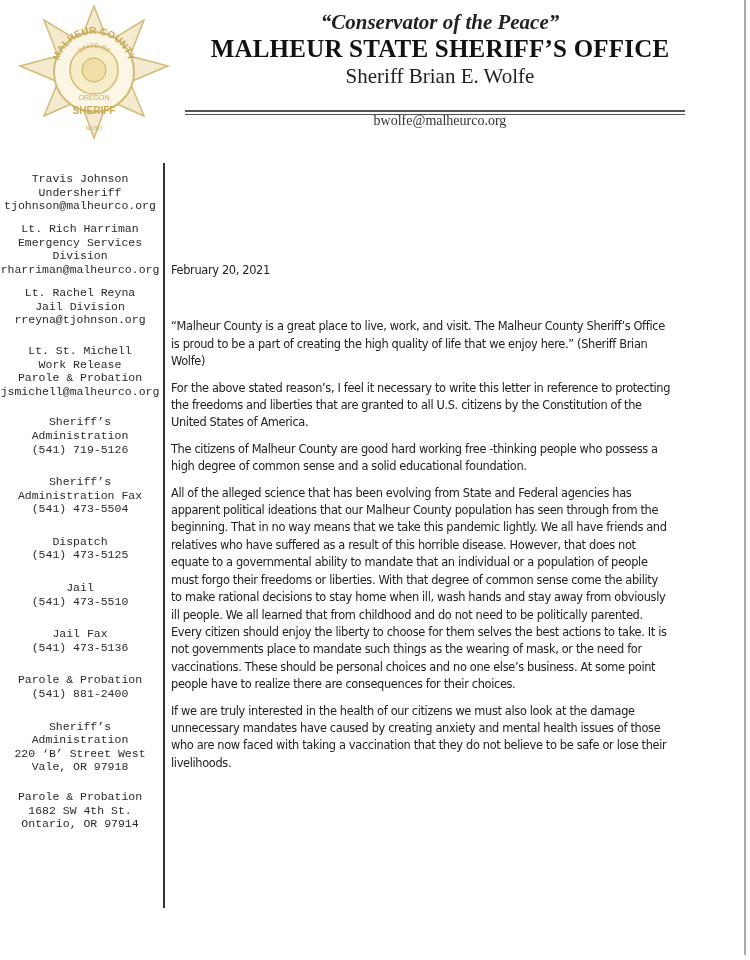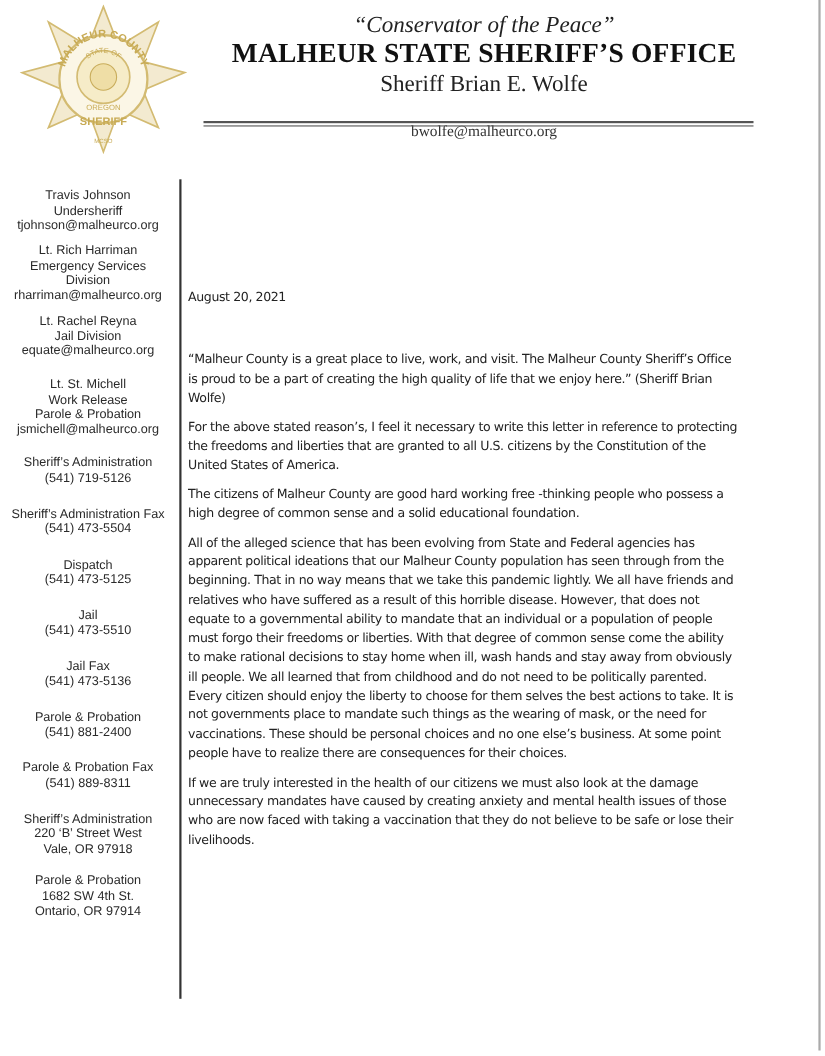--- a/index.html
+++ b/index.html
@@ -2,28 +2,28 @@
 <html><head>
   <meta charset="utf-8">
   <style>
     html, body { margin: 0; padding: 0; }
     body {
       width: 750px; height: 960px; background: #ffffff; position: relative; overflow: hidden;
       color: #1c1c1c;
     }
     .badge { position: absolute; left: 18px; top: 4px; width: 152px; height: 140px; }
     .header { position: absolute; left: 190px; top: 10px; width: 500px; text-align: center; font-family: "Liberation Serif", serif; }
-    .motto { font-style: italic; font-size: 21px; line-height: 24px; color: #222; }
+    .motto { font-style: italic; font-size: 21px; line-height: 24px; color: #222; font-weight: bold; }
     .office { font-weight: bold; font-size: 25px; line-height: 30px; letter-spacing: 0.2px; color: #111; }
     .sheriff { font-size: 21px; line-height: 25px; color: #222; }
     .email { font-size: 14px; line-height: 16px; color: #333; margin-top: 24px; }
     .rule { position: absolute; left: 185px; width: 500px; background: #555; }
     .r1 { top: 110px; height: 2px; }
     .r2 { top: 114px; height: 1px; }
-    .sidebar { position: absolute; left: 0; top: 172px; width: 160px; text-align: center; font-family: Liberation Sans, sans-serif; font-size: 11.5px; line-height: 13.6px; color: #2a2a2a; }
+    .sidebar { position: absolute; left: 0; top: 172px; width: 160px; text-align: center; font-family: Liberation Mono, monospace; font-size: 11.5px; line-height: 13.6px; color: #2a2a2a; }
     .sb-block { margin-bottom: 9.5px; }
     .sb-block.phone { margin-bottom: 19px; }
     .sb-block.addr { margin-bottom: 16px; }
     .vline { position: absolute; left: 163px; top: 163px; width: 2px; height: 745px; background: #333; }
     .edge { position: absolute; left: 744px; top: 0; width: 2px; height: 955px; background: #aaa; }
     .letter { position: absolute; left: 171px; top: 262px; width: 500px; font-family: "DejaVu Sans", sans-serif; font-size: 11.4px; line-height: 17.4px; color: #222; letter-spacing: -0.35px; }
     .letter p { margin: 0 0 9px 0; }
     .date { margin-bottom: 39px !important; }
   </style>
 </head>
@@ -71,21 +71,21 @@
   </div>
   <div class="sb-block" style="margin-top:2px">
     <div>Lt. Rich Harriman</div>
     <div>Emergency Services</div>
     <div>Division</div>
     <div>rharriman@malheurco.org</div>
   </div>
   <div class="sb-block" style="margin-top:0">
     <div>Lt. Rachel Reyna</div>
     <div>Jail Division</div>
-    <div>equate@malheurco.org</div>
+    <div>rreyna@tjohnson.org</div>
   </div>
   <div class="sb-block" style="margin-top:17px;margin-bottom:17px">
     <div>Lt. St. Michell</div>
     <div>Work Release</div>
     <div>Parole &amp; Probation</div>
     <div>jsmichell@malheurco.org</div>
   </div>
   <div class="sb-block phone">
     <div>Sheriff’s Administration</div>
     <div>(541) 719-5126</div>
@@ -103,39 +103,35 @@
     <div>(541) 473-5510</div>
   </div>
   <div class="sb-block phone">
     <div>Jail Fax</div>
     <div>(541) 473-5136</div>
   </div>
   <div class="sb-block phone">
     <div>Parole &amp; Probation</div>
     <div>(541) 881-2400</div>
   </div>
-  <div class="sb-block phone">
-    <div>Parole &amp; Probation Fax</div>
-    <div>(541) 889-8311</div>
-  </div>
   <div class="sb-block addr">
     <div>Sheriff’s Administration</div>
     <div>220 ‘B’ Street West</div>
     <div>Vale, OR 97918</div>
   </div>
   <div class="sb-block addr">
     <div>Parole &amp; Probation</div>
     <div>1682 SW 4th St.</div>
     <div>Ontario, OR 97914</div>
   </div>
 </div>
 
 <div class="vline"></div>
 <div class="edge"></div>
 
 <div class="letter">
-  <p class="date">August 20, 2021</p>
+  <p class="date">February 20, 2021</p>
   <p>“Malheur County is a great place to live, work, and visit.  The Malheur County Sheriff’s Office is proud to be a part of creating the high quality of life that we enjoy here.” (Sheriff Brian Wolfe)</p>
   <p>For the above stated reason’s, I feel it necessary to write this letter in reference to protecting the freedoms and liberties that are granted to all U.S. citizens by the Constitution of the United States of America.</p>
   <p>The citizens of Malheur County are good hard working free -thinking people who possess a high degree of common sense and a solid educational foundation.</p>
   <p>All of the alleged science that has been evolving from State and Federal agencies has apparent political ideations that our Malheur County population has seen through from the beginning. That in no way means that we take this pandemic lightly. We all have friends and relatives who have suffered as a result of this horrible disease. However, that does not equate to a governmental ability to mandate that an individual or a population of people must forgo their freedoms or liberties. With that degree of common sense come the ability to make rational decisions to stay home when ill, wash hands and stay away from obviously ill people. We all learned that from childhood and do not need to be politically parented.   Every citizen should enjoy the liberty to choose for them selves the best actions to take.  It is not governments place to mandate such things as the wearing of mask, or the need for vaccinations.  These should be personal choices and no one else’s business.  At some point people have to realize there are consequences for their choices.</p>
   <p>If we are truly interested in the health of our citizens we must also look at the damage unnecessary mandates have caused by creating anxiety and mental health issues of those who are now faced with taking a vaccination that they do not believe to be safe or lose their livelihoods.</p>
 </div>
 
 </body></html>

